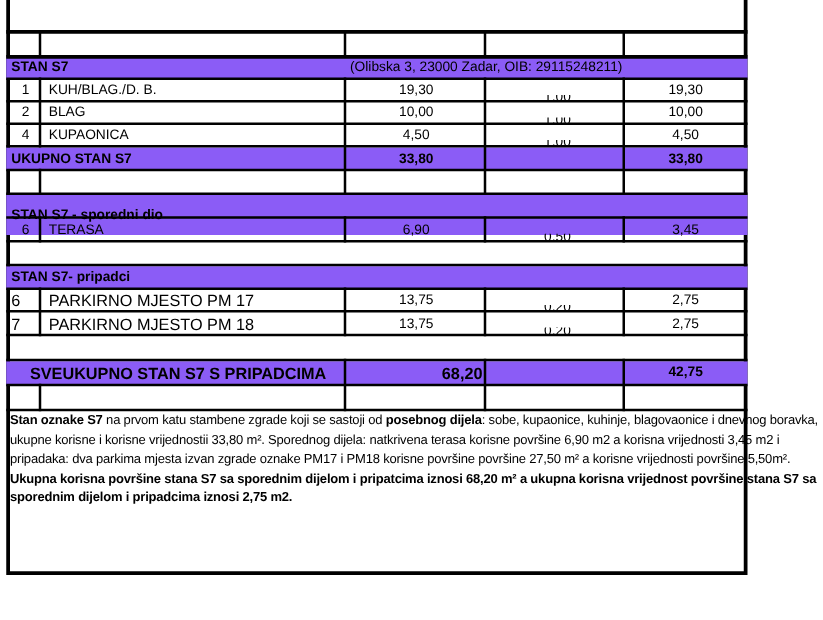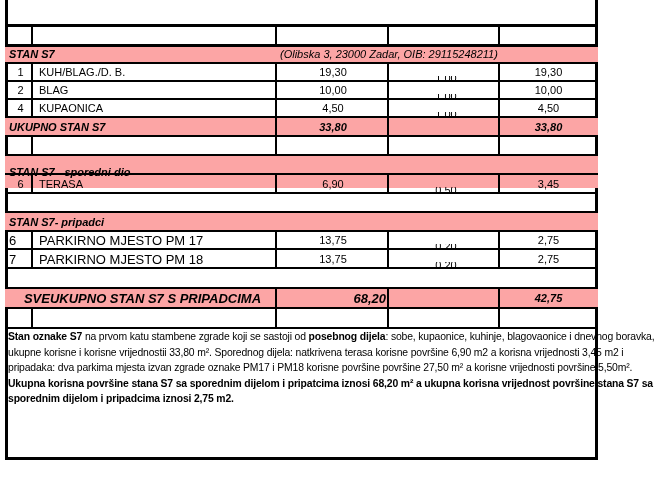--- a/index.html
+++ b/index.html
@@ -6,21 +6,21 @@
     body { width: 658px; height: 496px; position: relative; overflow: hidden;
            font-family: "Liberation Sans", sans-serif; color: #000; }
     .frame { position: absolute; left: 5px; top: -3px; width: 593px; height: 463px;
              border: 3px solid #000; box-sizing: border-box; }
     .row { position: absolute; left: 5px; width: 593px; box-sizing: border-box; }
     .cell { position: absolute; top: 0; bottom: 0; box-sizing: border-box;
             font-size: 11px; line-height: 1; display: flex; align-items: center;
             white-space: nowrap; overflow: hidden; }
     .hline { position: absolute; left: 5px; width: 593px; height: 3px; background: #000; }
     .vline { position: absolute; width: 3px; background: #000; }
-    .gray { background: #fca5a5; font-style: italic; }
+    .gray { background: #8b5cf6; }
     .bold { font-weight: bold; }
     .c-num { left: 3px; width: 25px; justify-content: center; }
     .c-num-l { left: 3px; width: 25px; justify-content: flex-start; padding-left: 1px; }
     .c-name { left: 30px; width: 242px; padding-left: 4px; }
     .c-a { left: 273px; width: 110px; justify-content: center; }
     .c-b { left: 386px; width: 110px; justify-content: center; margin-top: 12px; }
     .c-c { left: 497px; width: 93px; justify-content: center; }
     .c-span { left: 3px; width: 587px; padding-left: 1px; }
     .c-info { left: 273px; width: 317px; padding-left: 2px; }
     .big { font-size: 13px; }

